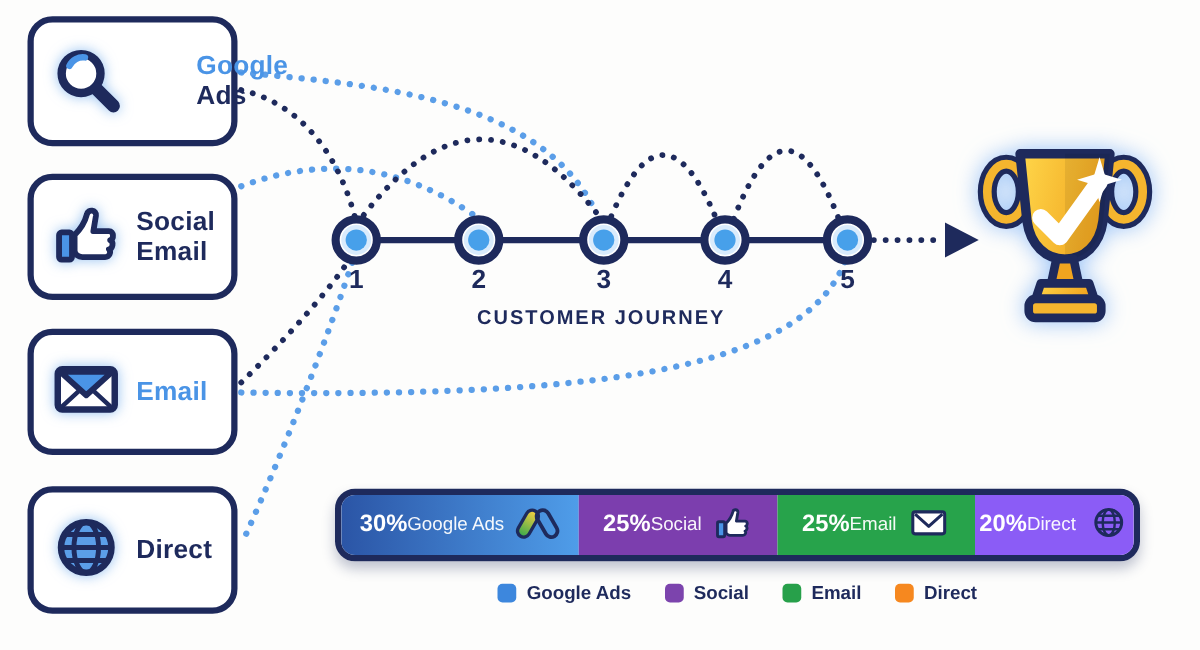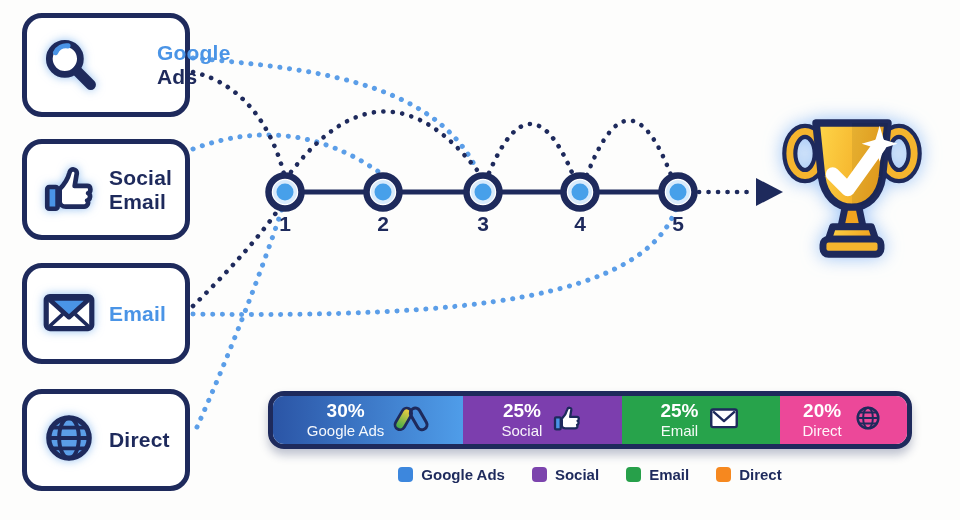--- a/index.html
+++ b/index.html
@@ -34,21 +34,21 @@
     font-weight:bold;font-size:16px;letter-spacing:1.2px;color:#1e2a5c;}
   
   .credit-title{position:absolute;top:356px;left:390px;width:400px;text-align:center;
     font-weight:bold;font-size:17px;letter-spacing:.8px;color:#1e2a5c;}
   .credit-bar{
     position:absolute;left:268px;top:391px;width:644px;height:58px;box-sizing:border-box;
     border:5px solid #1e2a5c;border-radius:16px;overflow:hidden;display:flex;
     box-shadow:0 6px 10px rgba(30,42,92,.28);
   }
   .seg{display:flex;align-items:center;justify-content:center;gap:9px;color:#fff;}
-  .seg .txt{display:flex;flex-direction:column;align-items:center;line-height:1.15;}
+  .seg .txt{display:flex;flex-direction:row;align-items:center;line-height:1.15;}
   .seg .pct{font-weight:bold;font-size:19px;}
   .seg .lbl{font-size:15px;color:rgba(255,255,255,.95);}
   .seg .icon{flex:0 0 auto;}
   
   .legend{position:absolute;left:268px;top:466px;width:644px;display:flex;justify-content:center;gap:27px;}
   .legend-item{display:flex;align-items:center;gap:8px;}
   .swatch{width:15px;height:15px;border-radius:4px;flex:0 0 auto;}
   .legend-item .llbl{font-weight:bold;font-size:15px;color:#1e2a5c;}
 </style>
 </head>
@@ -159,20 +159,21 @@
       <span>Direct</span>
 
     </div>
   </div>
 
   <span class="step-num" style="left:270px">1</span>
   <span class="step-num" style="left:368px">2</span>
   <span class="step-num" style="left:468px">3</span>
   <span class="step-num" style="left:565px">4</span>
   <span class="step-num" style="left:663px">5</span>
+  <div class="journey-label">CUSTOMER JOURNEY</div>
 
   <div class="trophy-wrap">
     <svg width="140" height="152" viewBox="0 0 100 110">
       <defs>
         <linearGradient id="gold" x1="0" y1="0" x2="1" y2="0.25">
           <stop offset="0" stop-color="#ffd74a"></stop>
             <stop offset="1" stop-color="#f0a41f"></stop>
         </linearGradient>
       </defs>
       <ellipse cx="16" cy="30" rx="11" ry="16" fill="none" stroke="#1e2a5c" stroke-width="11"></ellipse>
@@ -226,21 +227,21 @@
         <span class="pct">25%</span>
         <span class="lbl">Email</span>
       </span>
       <span class="icon">
         <svg width="34" height="34" viewBox="0 0 56 56">
           <rect x="7" y="14" width="42" height="29" rx="3" fill="#ffffff" stroke="#1e2a5c" stroke-width="4"></rect>
           <path d="M10 17 L28 33 L46 17" fill="none" stroke="#1e2a5c" stroke-width="4" stroke-linejoin="round"></path>
         </svg>
       </span>
     </div>
-    <div class="seg" style="width: 20%; background: #ec4899;">
+    <div class="seg" style="width: 20%; background: #8b5cf6;">
       <span class="txt">
         <span class="pct">20%</span>
         <span class="lbl">Direct</span>
       </span>
       <span class="icon">
         <svg width="34" height="34" viewBox="0 0 56 56">
           <circle cx="28" cy="28" r="17" fill="none" stroke="#1e2a5c" stroke-width="4"></circle>
           <ellipse cx="28" cy="28" rx="8" ry="17" fill="none" stroke="#1e2a5c" stroke-width="3.2"></ellipse>
           <path d="M11 28 H45 M14 19 H42 M14 37 H42" fill="none" stroke="#1e2a5c" stroke-width="3.2"></path>
         </svg>

